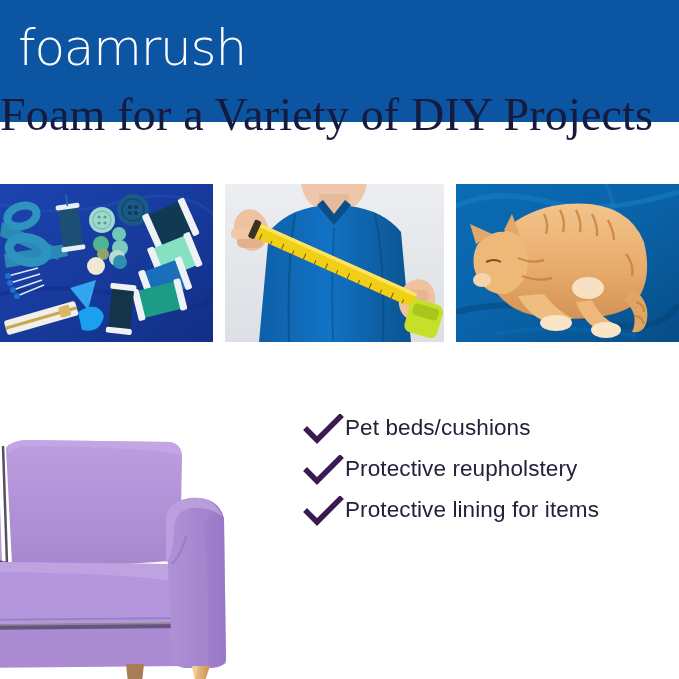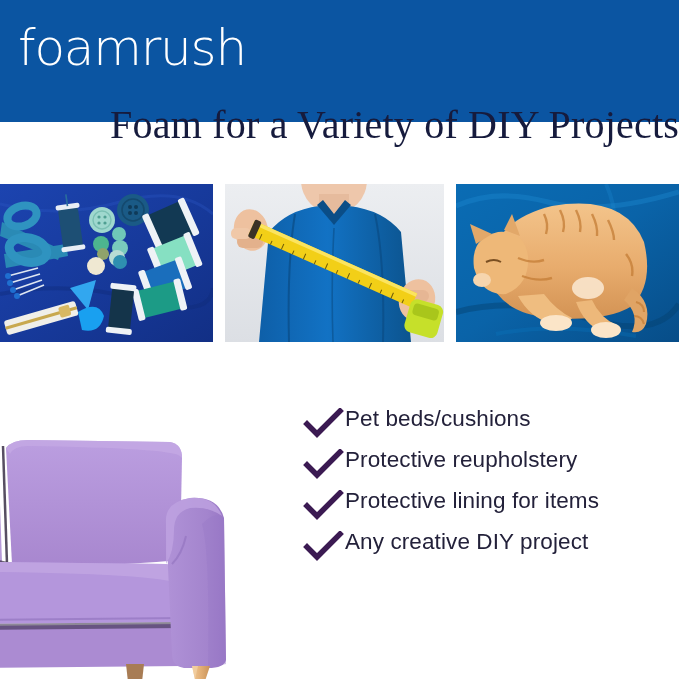--- a/index.html
+++ b/index.html
@@ -32,25 +32,25 @@
     font-size: 50px;
     font-weight: 300;
     letter-spacing: -1.2px;
     color: #ffffff;
     line-height: 1;
   }
 
   
   .tagline {
     position: absolute;
-    left: 0; top: 104px;
+    left: 0; top: 91px;
     width: 679px;
-    text-align: right;
+    text-align: left;
     font-family: "Liberation Serif", serif;
-    font-size: 40px;
+    font-size: 46px;
     font-weight: 400;
     letter-spacing: 0.2px;
     color: #161b3d;
     line-height: 1.05;
     white-space: nowrap;
   }
 
   
   .photo-strip {
     position: absolute;
@@ -83,20 +83,21 @@
 
   
   .feature-list {
     position: absolute;
     left: 303px;
     top: 408px;
     width: 376px;
   }
   .feature-row {
     display: flex;
+    align-items: center;
     height: 41px;
   }
   .check-icon {
     flex: 0 0 auto;
     width: 42px;
     height: 30px;
     display: block;
   }
   .check-icon svg { display: block; width: 100%; height: 100%; }
   .feature-label {
@@ -418,22 +419,14 @@
   <div class="feature-row">
     <span class="check-icon">
       <svg viewBox="0 0 42 30">
           <path d="M4 16 L14 26 L37 3" fill="none" stroke="#3b1a52" stroke-width="5.5" stroke-linecap="square" stroke-linejoin="miter"></path>
         </svg>
     </span>
     <span class="feature-label">Protective lining for items</span>
   </div>
 
 
-  <div class="feature-row">
-    <span class="check-icon">
-      <svg viewBox="0 0 42 30">
-          <path d="M4 16 L14 26 L37 3" fill="none" stroke="#3b1a52" stroke-width="5.5" stroke-linecap="square" stroke-linejoin="miter"></path>
-        </svg>
-    </span>
-    <span class="feature-label">Any creative DIY project</span>
-  </div>
 
 </div>
 
 </body></html>

